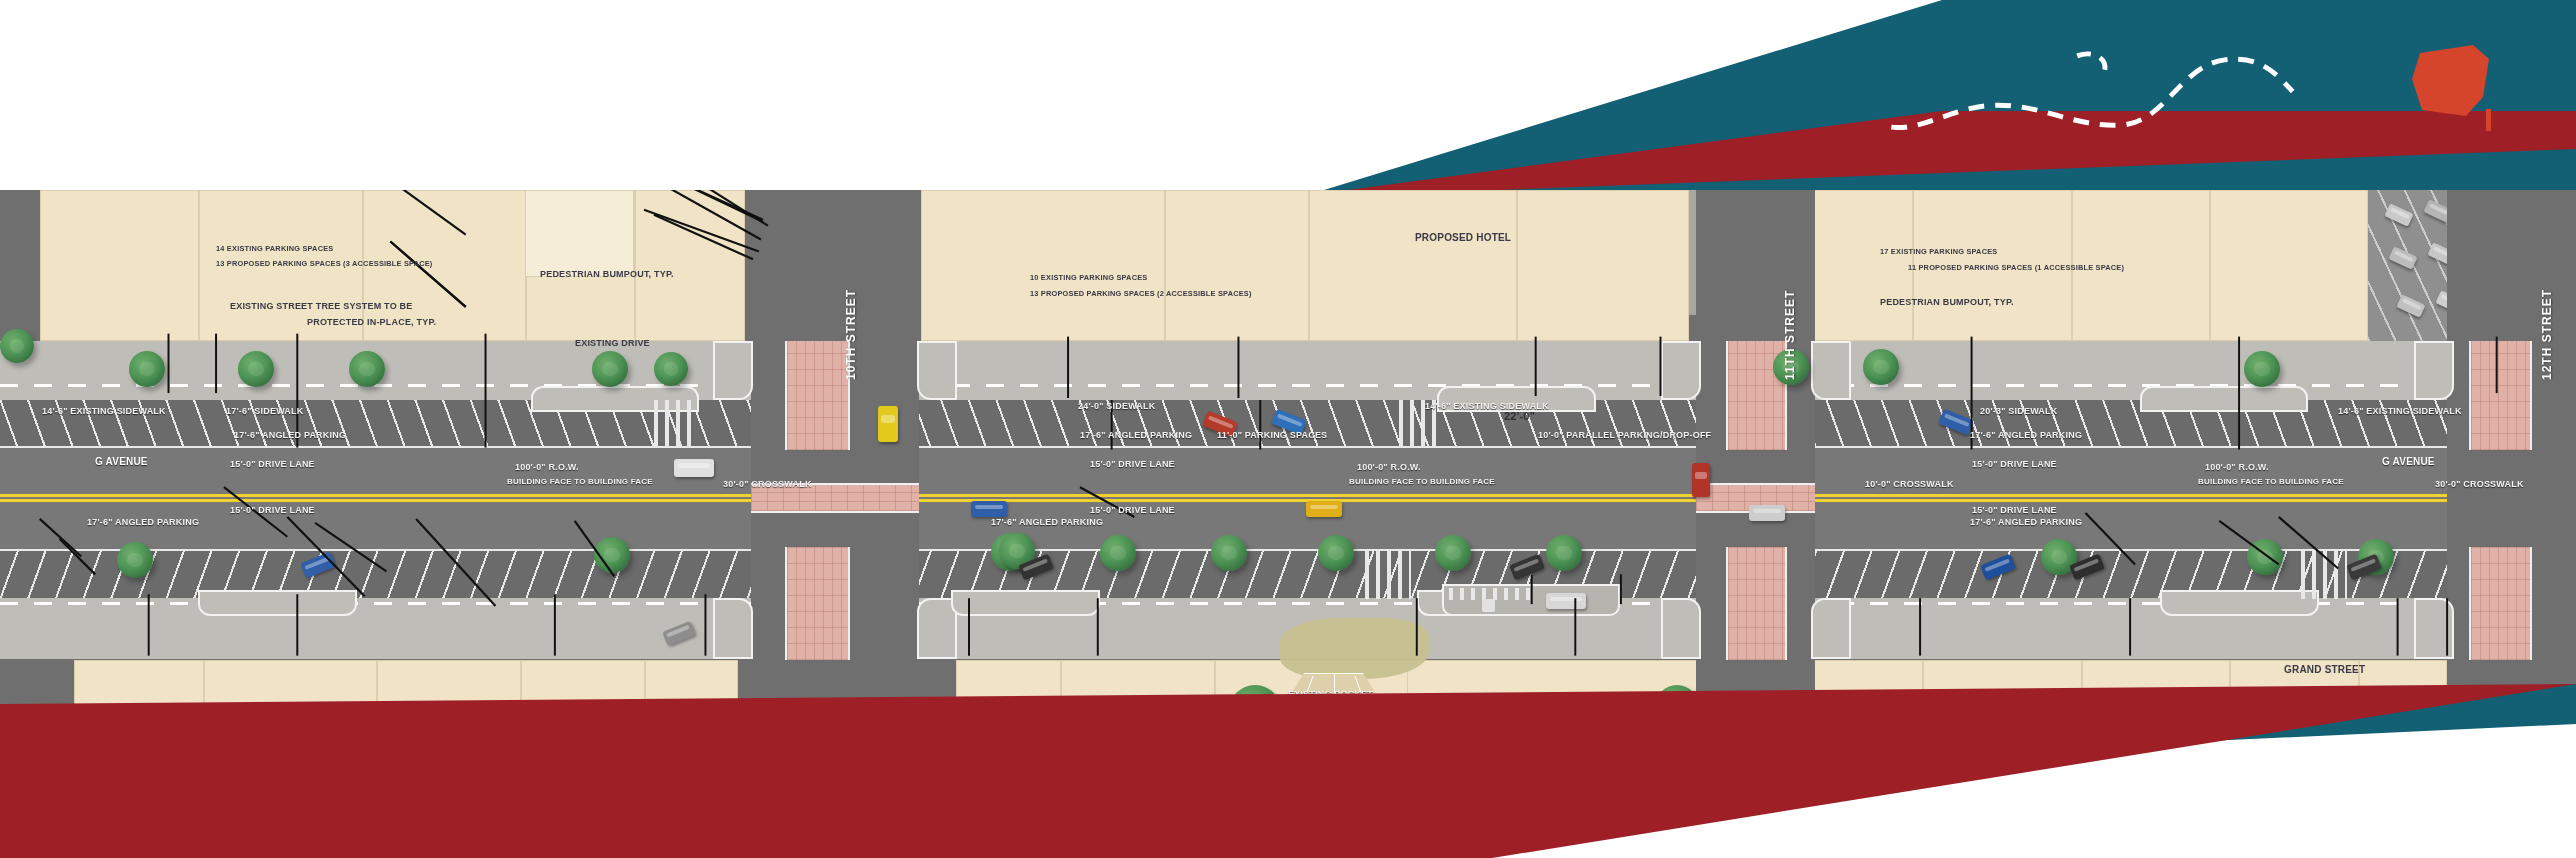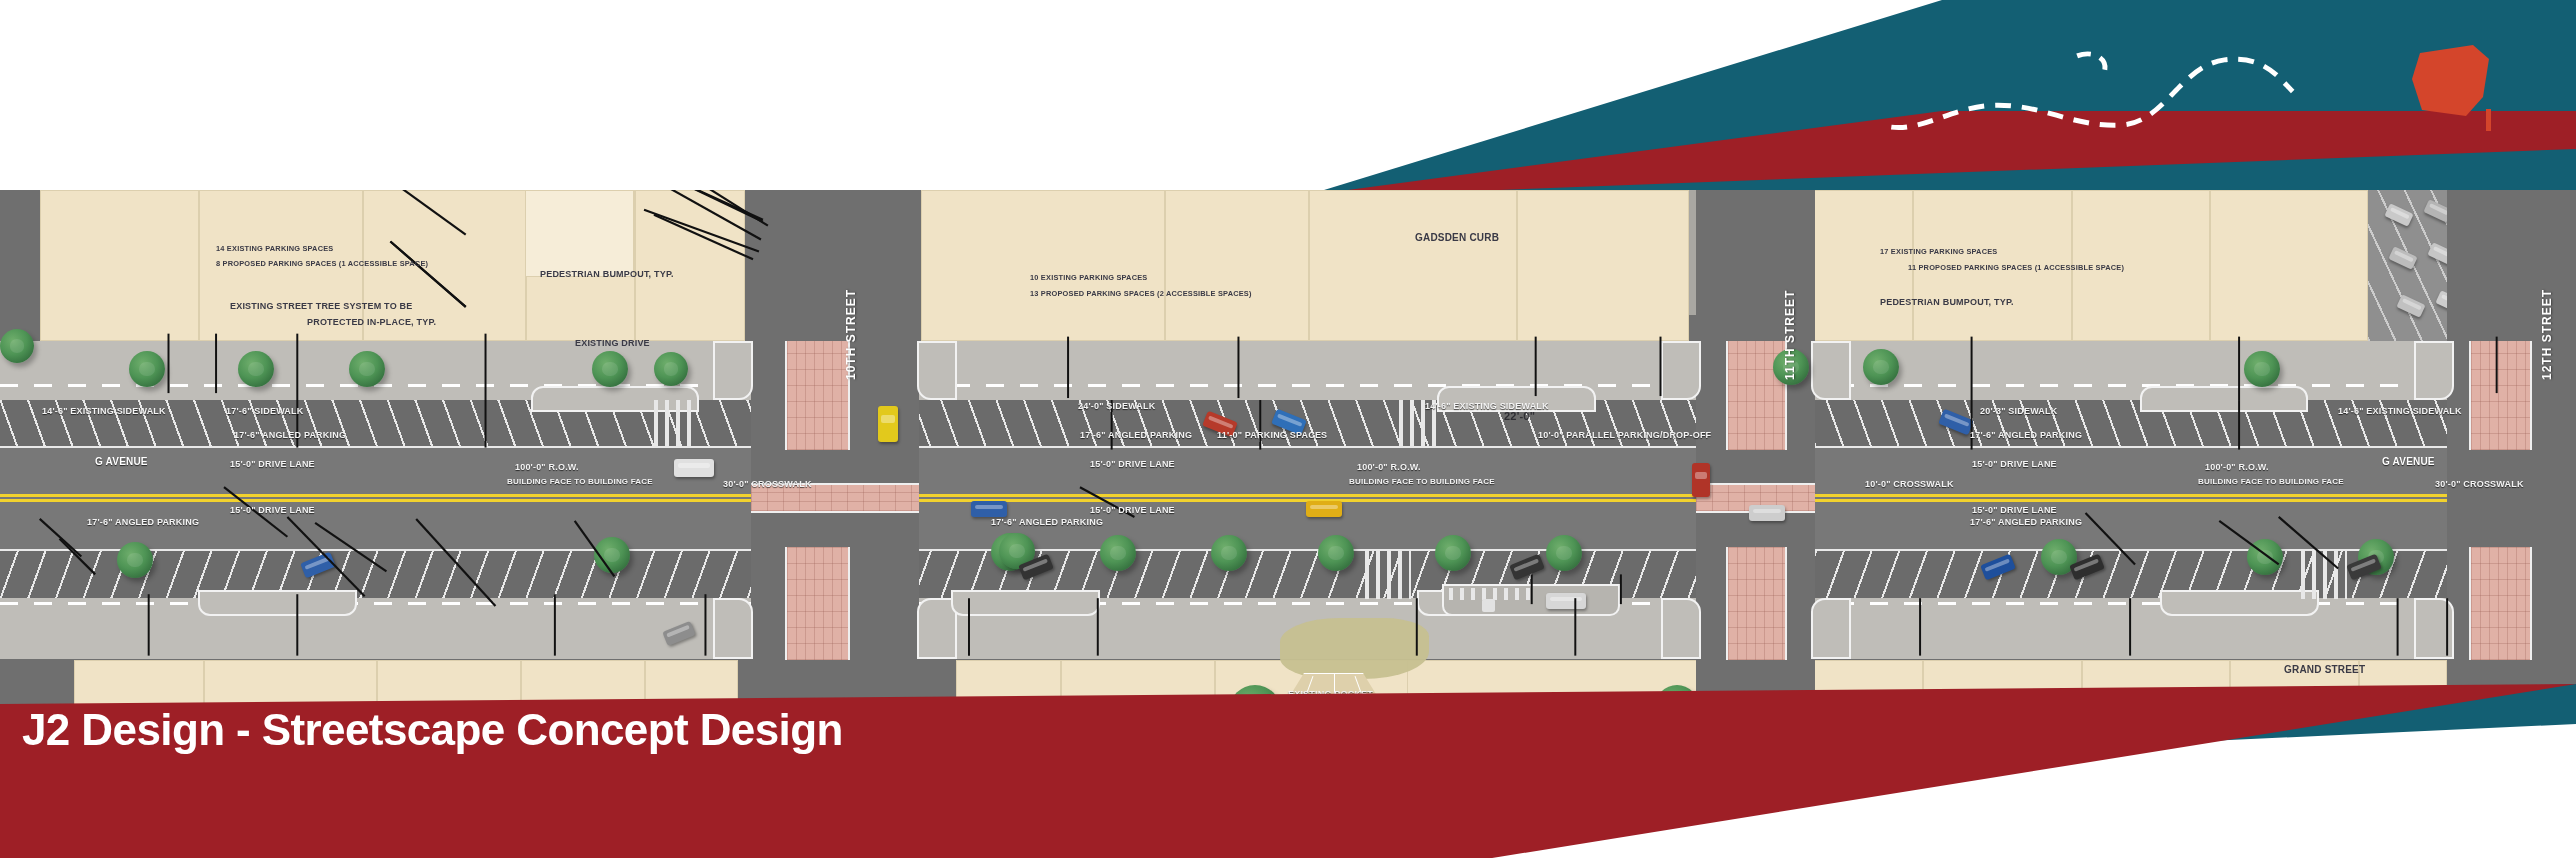--- a/index.html
+++ b/index.html
@@ -469,40 +469,39 @@
     <div class="lab w" style="left:226px;top:216px;">17'-6" SIDEWALK</div>
     <div class="lab w" style="left:1078px;top:211px;">24'-0" SIDEWALK</div>
     <div class="lab w" style="left:1425px;top:211px;">14'-6" EXISTING SIDEWALK</div>
     <div class="lab w" style="left:1980px;top:216px;">20'-3" SIDEWALK</div>
     <div class="lab w" style="left:2338px;top:216px;">14'-6" EXISTING SIDEWALK</div>
 
     <div class="lab w" style="left:723px;top:289px;">30'-0" CROSSWALK</div>
     <div class="lab w" style="left:1865px;top:289px;">10'-0" CROSSWALK</div>
     <div class="lab w" style="left:2435px;top:289px;">30'-0" CROSSWALK</div>
 
-    <div class="lab" style="left:1415px;top:42px;font-size:10px;">GADSDEN CURB</div>
+    <div class="lab" style="left:1415px;top:42px;font-size:10px;">PROPOSED HOTEL</div>
     <div class="lab" style="left:2284px;top:474px;font-size:10px;">GRAND STREET</div>
     <div class="lab w" style="left:1288px;top:499px;font-size:9px;">EXISTING POCKET</div>
     <div class="lab w" style="left:1308px;top:511px;font-size:9px;">PARK</div>
 
     <div class="lab tiny" style="left:216px;top:54px;">14 EXISTING PARKING SPACES</div>
-    <div class="lab tiny" style="left:216px;top:69px;">8 PROPOSED PARKING SPACES (1 ACCESSIBLE SPACE)</div>
+    <div class="lab tiny" style="left:216px;top:69px;">13 PROPOSED PARKING SPACES (3 ACCESSIBLE SPACE)</div>
 
     <div class="lab tiny" style="left:1030px;top:83px;">10 EXISTING PARKING SPACES</div>
     <div class="lab tiny" style="left:1030px;top:99px;">13 PROPOSED PARKING SPACES (2 ACCESSIBLE SPACES)</div>
 
     <div class="lab tiny" style="left:1880px;top:57px;">17 EXISTING PARKING SPACES</div>
     <div class="lab tiny" style="left:1908px;top:73px;">11 PROPOSED PARKING SPACES (1 ACCESSIBLE SPACE)</div>
 
     <div class="lab" style="left:230px;top:111px;">EXISTING STREET TREE SYSTEM TO BE</div>
     <div class="lab" style="left:307px;top:127px;">PROTECTED IN-PLACE, TYP.</div>
     <div class="lab" style="left:540px;top:79px;">PEDESTRIAN BUMPOUT, TYP.</div>
     <div class="lab" style="left:575px;top:148px;">EXISTING DRIVE</div>
     <div class="lab" style="left:1880px;top:107px;">PEDESTRIAN BUMPOUT, TYP.</div>
 
   </div>
 
   <div class="bot-teal"></div>
   <div class="bot-red"></div>
-  <div class="bot-title">J2 Design - Streetscape Concept Design</div>
 
 </div>
 
 
 </body></html>

